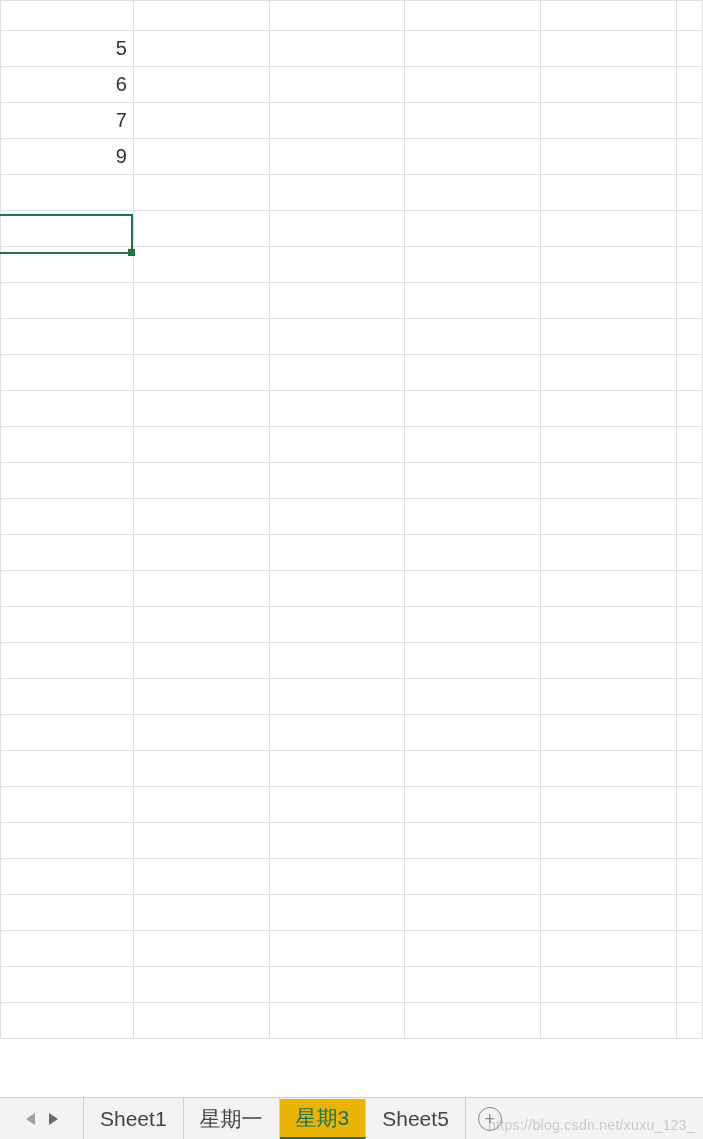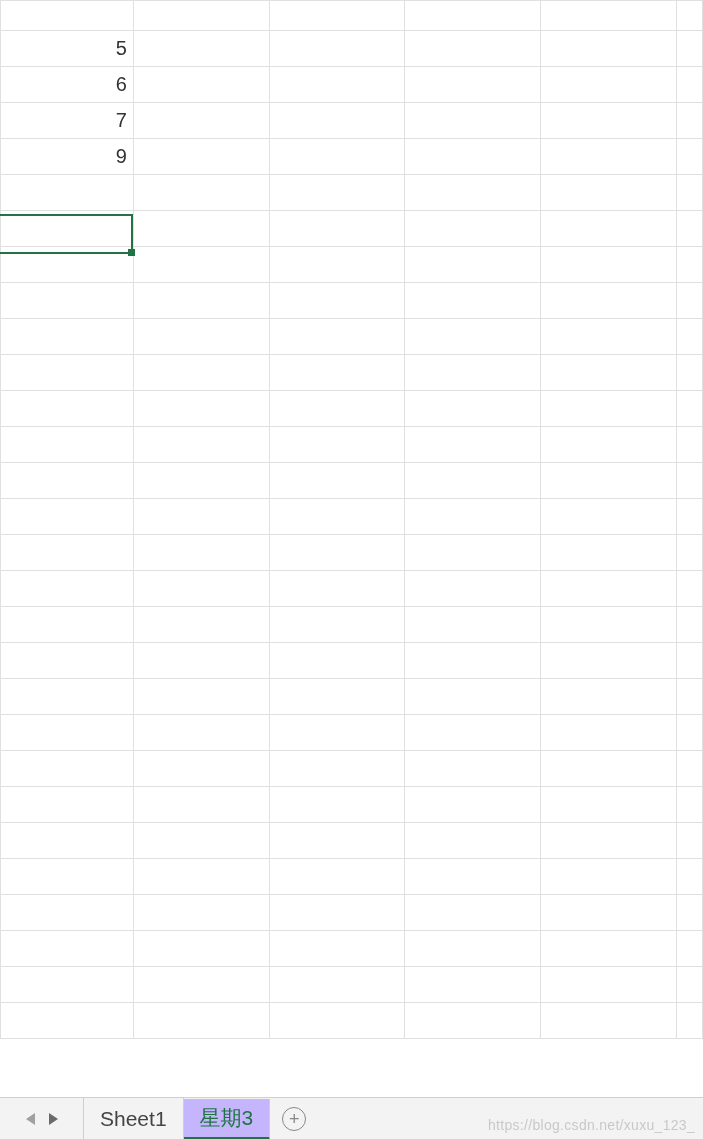--- a/index.html
+++ b/index.html
@@ -99,21 +99,21 @@
     align-items: center;
     padding: 0 16px;
     font-size: 21px;
     color: #444;
     background: #f3f3f3;
     border-right: 1px solid #cfcfcf;
     cursor: pointer;
     white-space: nowrap;
   }
   .tab.active {
-    background: #c4b5fd;
+    background: #eab308;
     color: #217346;
     border-bottom: 3px solid #217346;
     font-weight: 500;
     margin-bottom: -1px;
     position: relative;
   }
 
   .add-sheet {
     width: 48px;
     display: flex;
@@ -392,20 +392,22 @@
   </div>
 </div>
 
 <div class="sheet-tab-bar">
   <div class="nav-controls">
     <div class="tri tri-left"></div>
     <div class="tri tri-right"></div>
   </div>
   <div class="tabs">
     <div class="tab">Sheet1</div>
+    <div class="tab">星期一</div>
     <div class="tab active">星期3</div>
+    <div class="tab">Sheet5</div>
   </div>
   <div class="add-sheet">
     <div class="add-circle">+</div>
   </div>
 </div>
 
 <div class="watermark">https://blog.csdn.net/xuxu_123_</div>
 
 </body></html>

